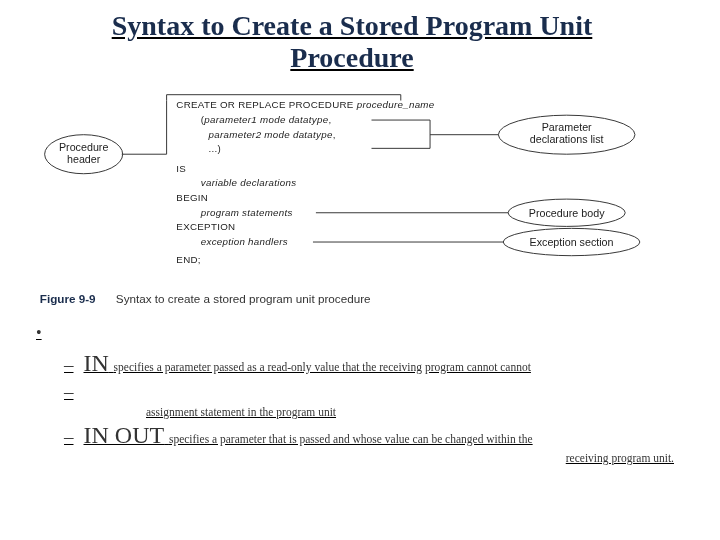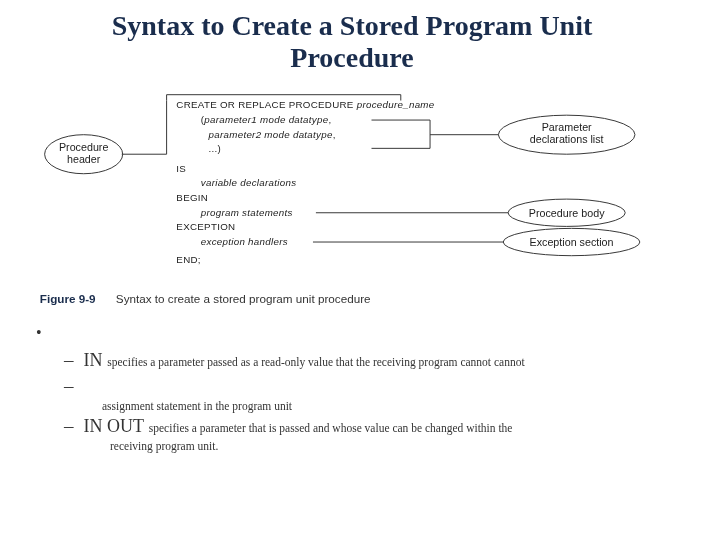--- a/index.html
+++ b/index.html
@@ -10,20 +10,21 @@
     font-family: "Times New Roman", Times, serif;
     background: #fff;
     color: #000;
     overflow: hidden;
   }
   .slide {
     padding: 10px 46px 10px 30px;
     box-sizing: border-box;
     width: 100%;
     height: 100%;
+    text-decoration: underline;
   }
   .title {
     font-size: 28px;
     font-weight: bold;
     text-align: center;
     color: #1a2d4d;
     line-height: 1.15;
     margin-bottom: 8px;
   }
   .fig-wrap {
@@ -51,21 +52,21 @@
   .b2 {
     display: flex;
     align-items: baseline;
     margin: 2px 0 2px 28px;
     line-height: 1.25;
   }
   .b2-dash {
     margin-right: 10px;
   }
   .kw {
-    font-size: 18px;
+    font-size: 24px;
   }
   .desc {
     font-size: 11.5px;
   }
   .desc-cont {
     font-size: 11.5px;
     margin-left: 48px;
     display: block;
   }
   
@@ -139,24 +140,24 @@
       <span class="b2-dash">–</span>
       <span>
         <span class="kw">IN</span>
         <span class="desc"> specifies a parameter passed as a read-only value that the receiving program cannot cannot</span>
       </span>
     </div>
 
     <div class="b2">
       <span class="b2-dash">–</span>
     </div>
-    <span class="desc-cont" style="margin-left:66px;">assignment statement in the program unit</span>
+    <span class="desc-cont" style="margin-left:110px;">assignment statement in the program unit</span>
 
     <div class="b2">
       <span class="b2-dash">–</span>
       <span>
         <span class="kw">IN OUT</span>
         <span class="desc"> specifies a parameter that is passed and whose value can be changed within the</span>
       </span>
     </div>
-    <span class="desc-cont" style="margin-left:74px;">receiving program unit.</span>
+    <span class="desc-cont" style="margin-left:74px;text-align:right;">receiving program unit.</span>
   </div>
 </div>
 
 </body></html>

